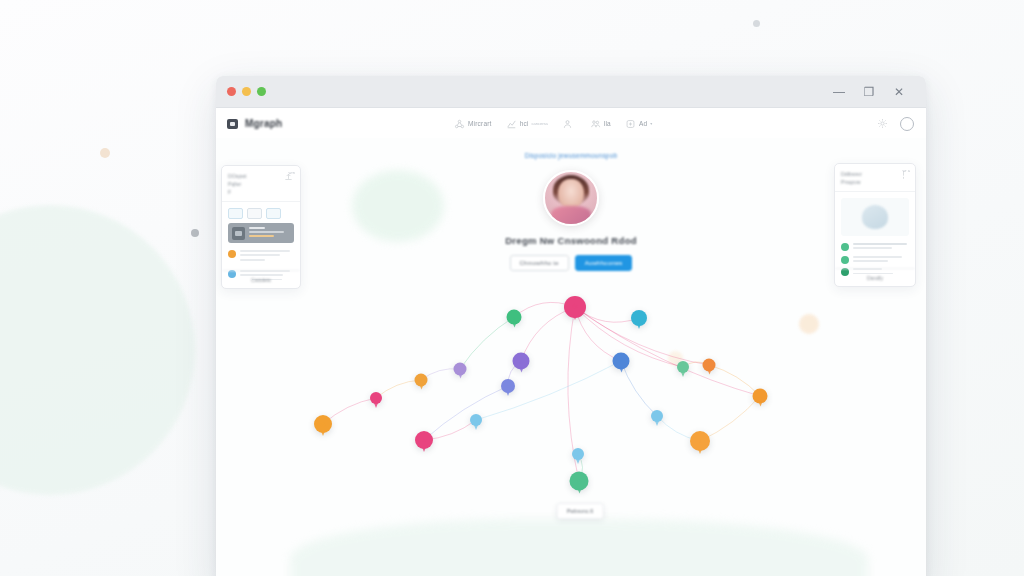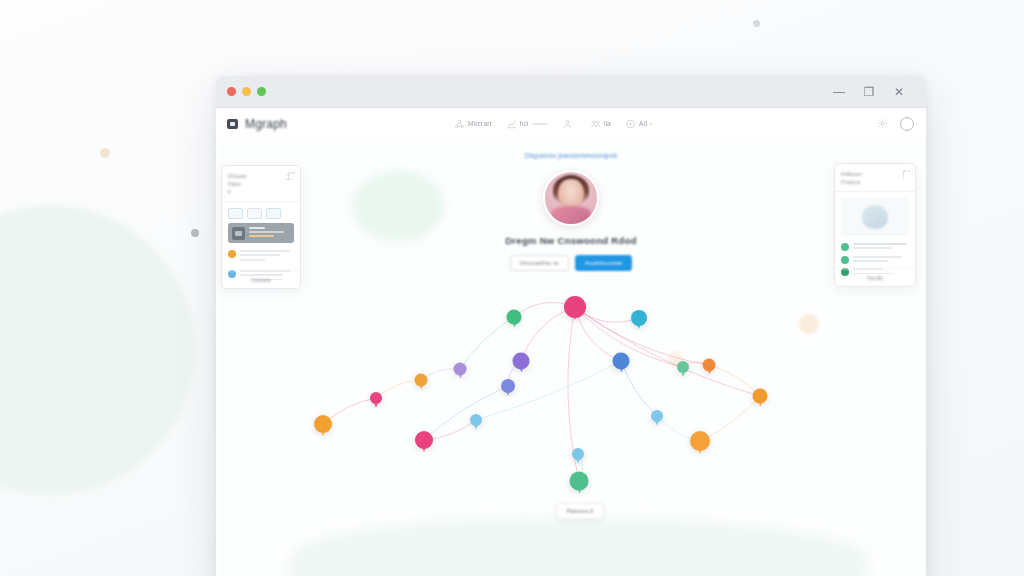--- a/index.html
+++ b/index.html
@@ -38,21 +38,21 @@
   #w-close{right:14px;}
 
   
   #toolbar{height:31px;background:#fff;border-bottom:1px solid #eceef1;
     display:flex;align-items:center;position:relative;}
   #brand{display:flex;align-items:center;gap:7px;margin-left:11px;}
   #brand-logo{width:11px;height:10px;background:#474d57;border-radius:2px;
     position:relative;}
   #brand-logo::after{content:"";position:absolute;left:3px;top:3px;
     width:5px;height:4px;background:#e9ebee;border-radius:1px;}
-  #brand-name{font-size:12px;font-weight:400;color:#3b4048;letter-spacing:.2px;
+  #brand-name{font-size:10px;font-weight:700;color:#3b4048;letter-spacing:.2px;
     filter:blur(.9px);}
   #tb-center{position:absolute;left:238px;top:0;height:31px;
     display:flex;align-items:center;gap:14px;}
   .tb-item{display:flex;align-items:center;gap:3px;color:#9aa1a9;}
   .tb-ico{width:11px;height:10px;opacity:.55;}
   .tb-lbl{font-size:6.5px;color:#9aa1a9;filter:blur(.75px);letter-spacing:.2px;}
   .tb-sub{font-size:4px;color:#bfc5cc;filter:blur(.7px);}
   #tb-right{position:absolute;right:12px;top:0;height:31px;
     display:flex;align-items:center;gap:12px;}
   #tb-gear{width:11px;height:11px;opacity:.45;}

